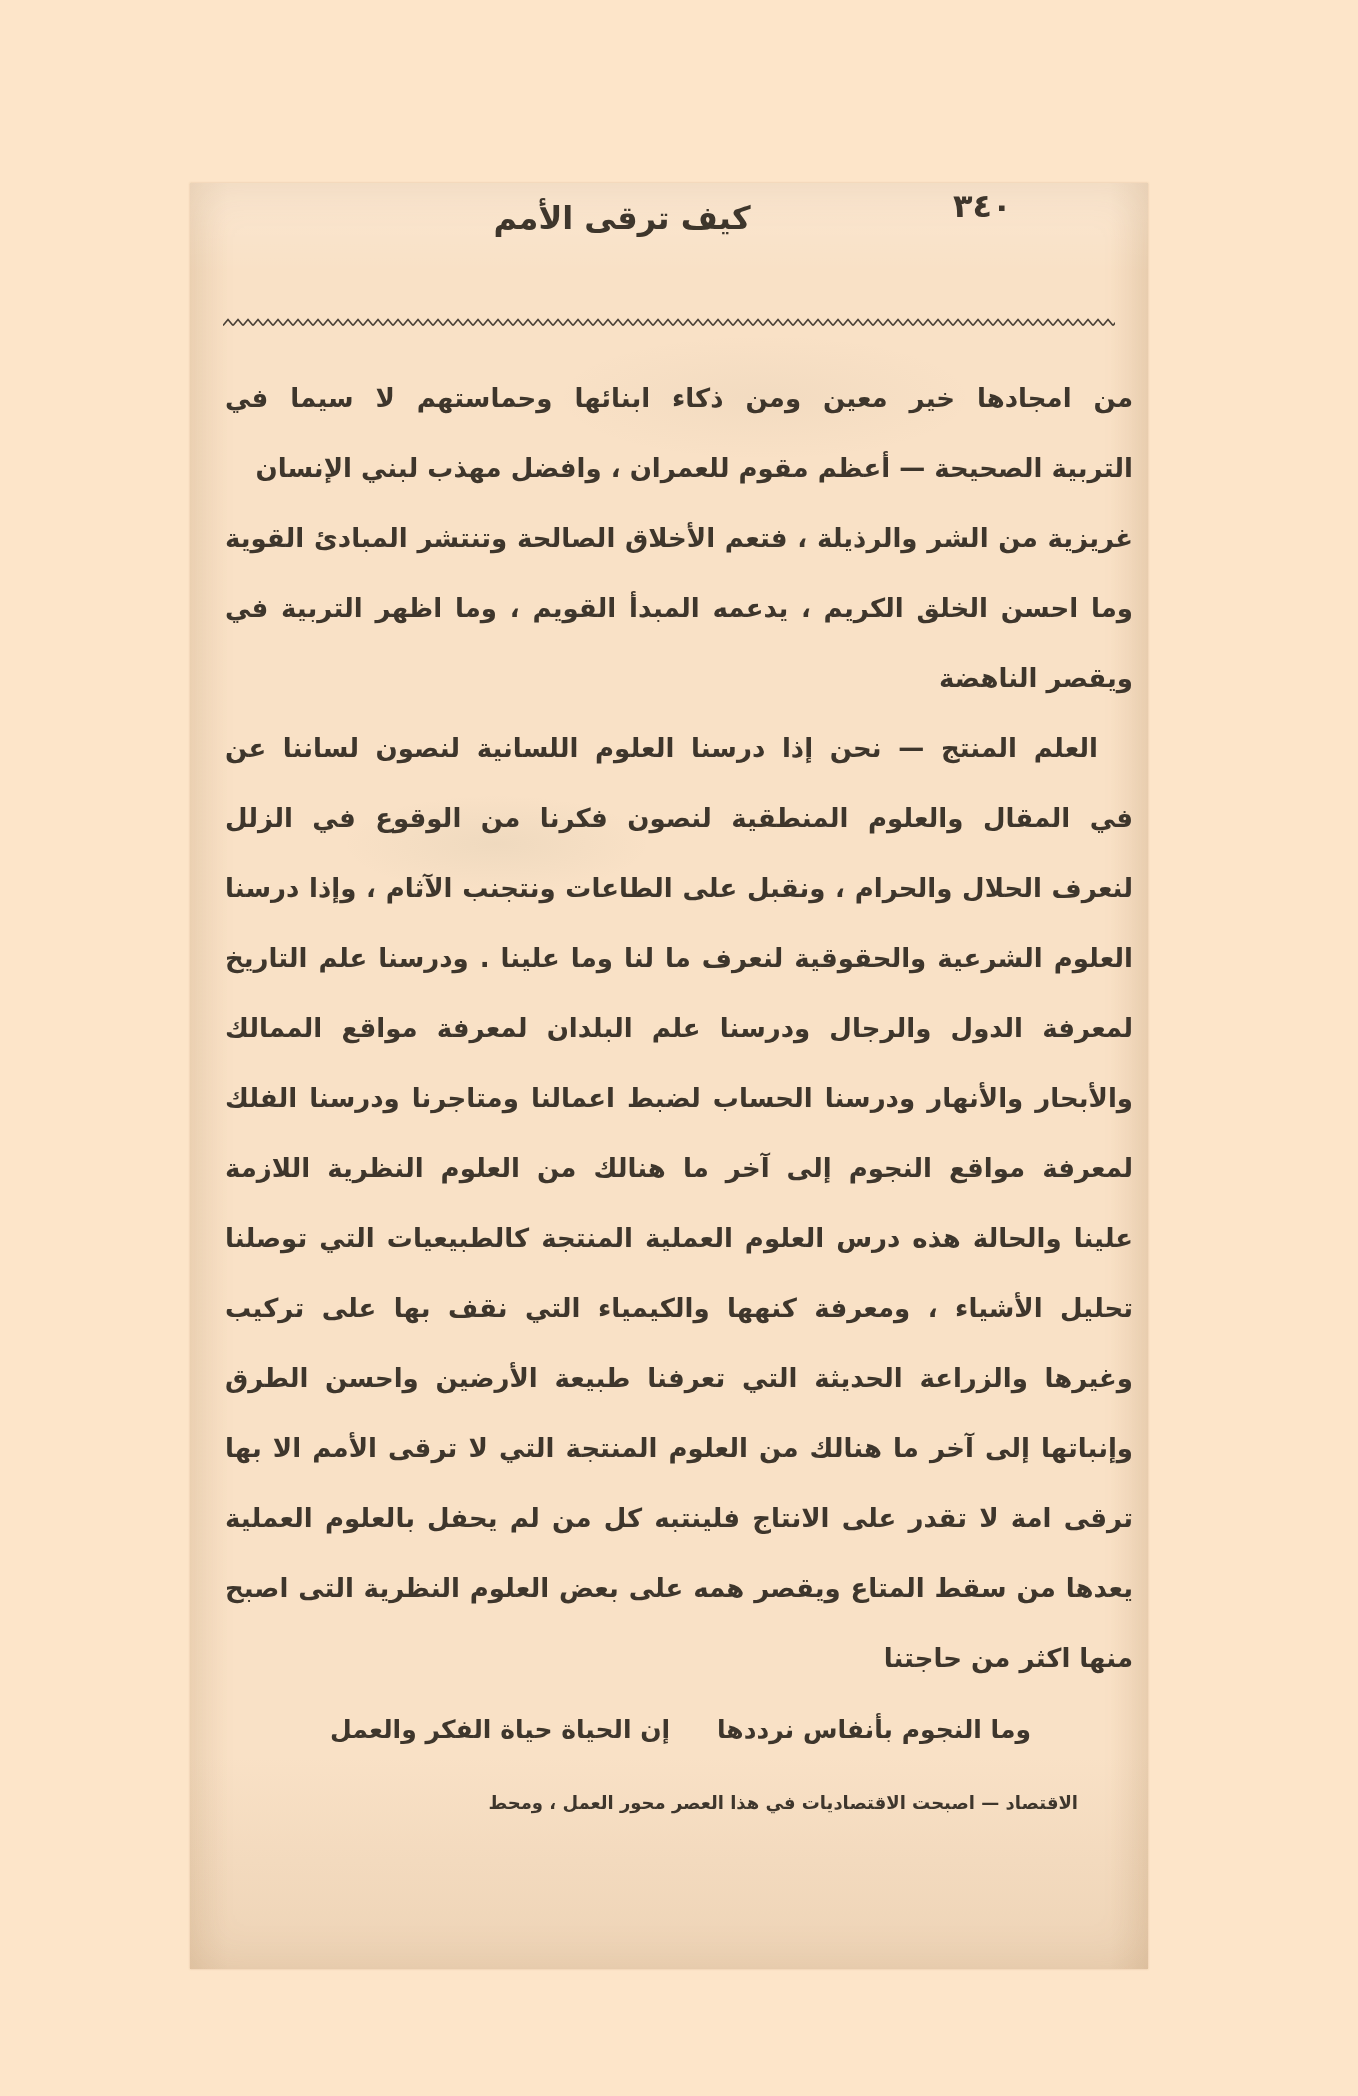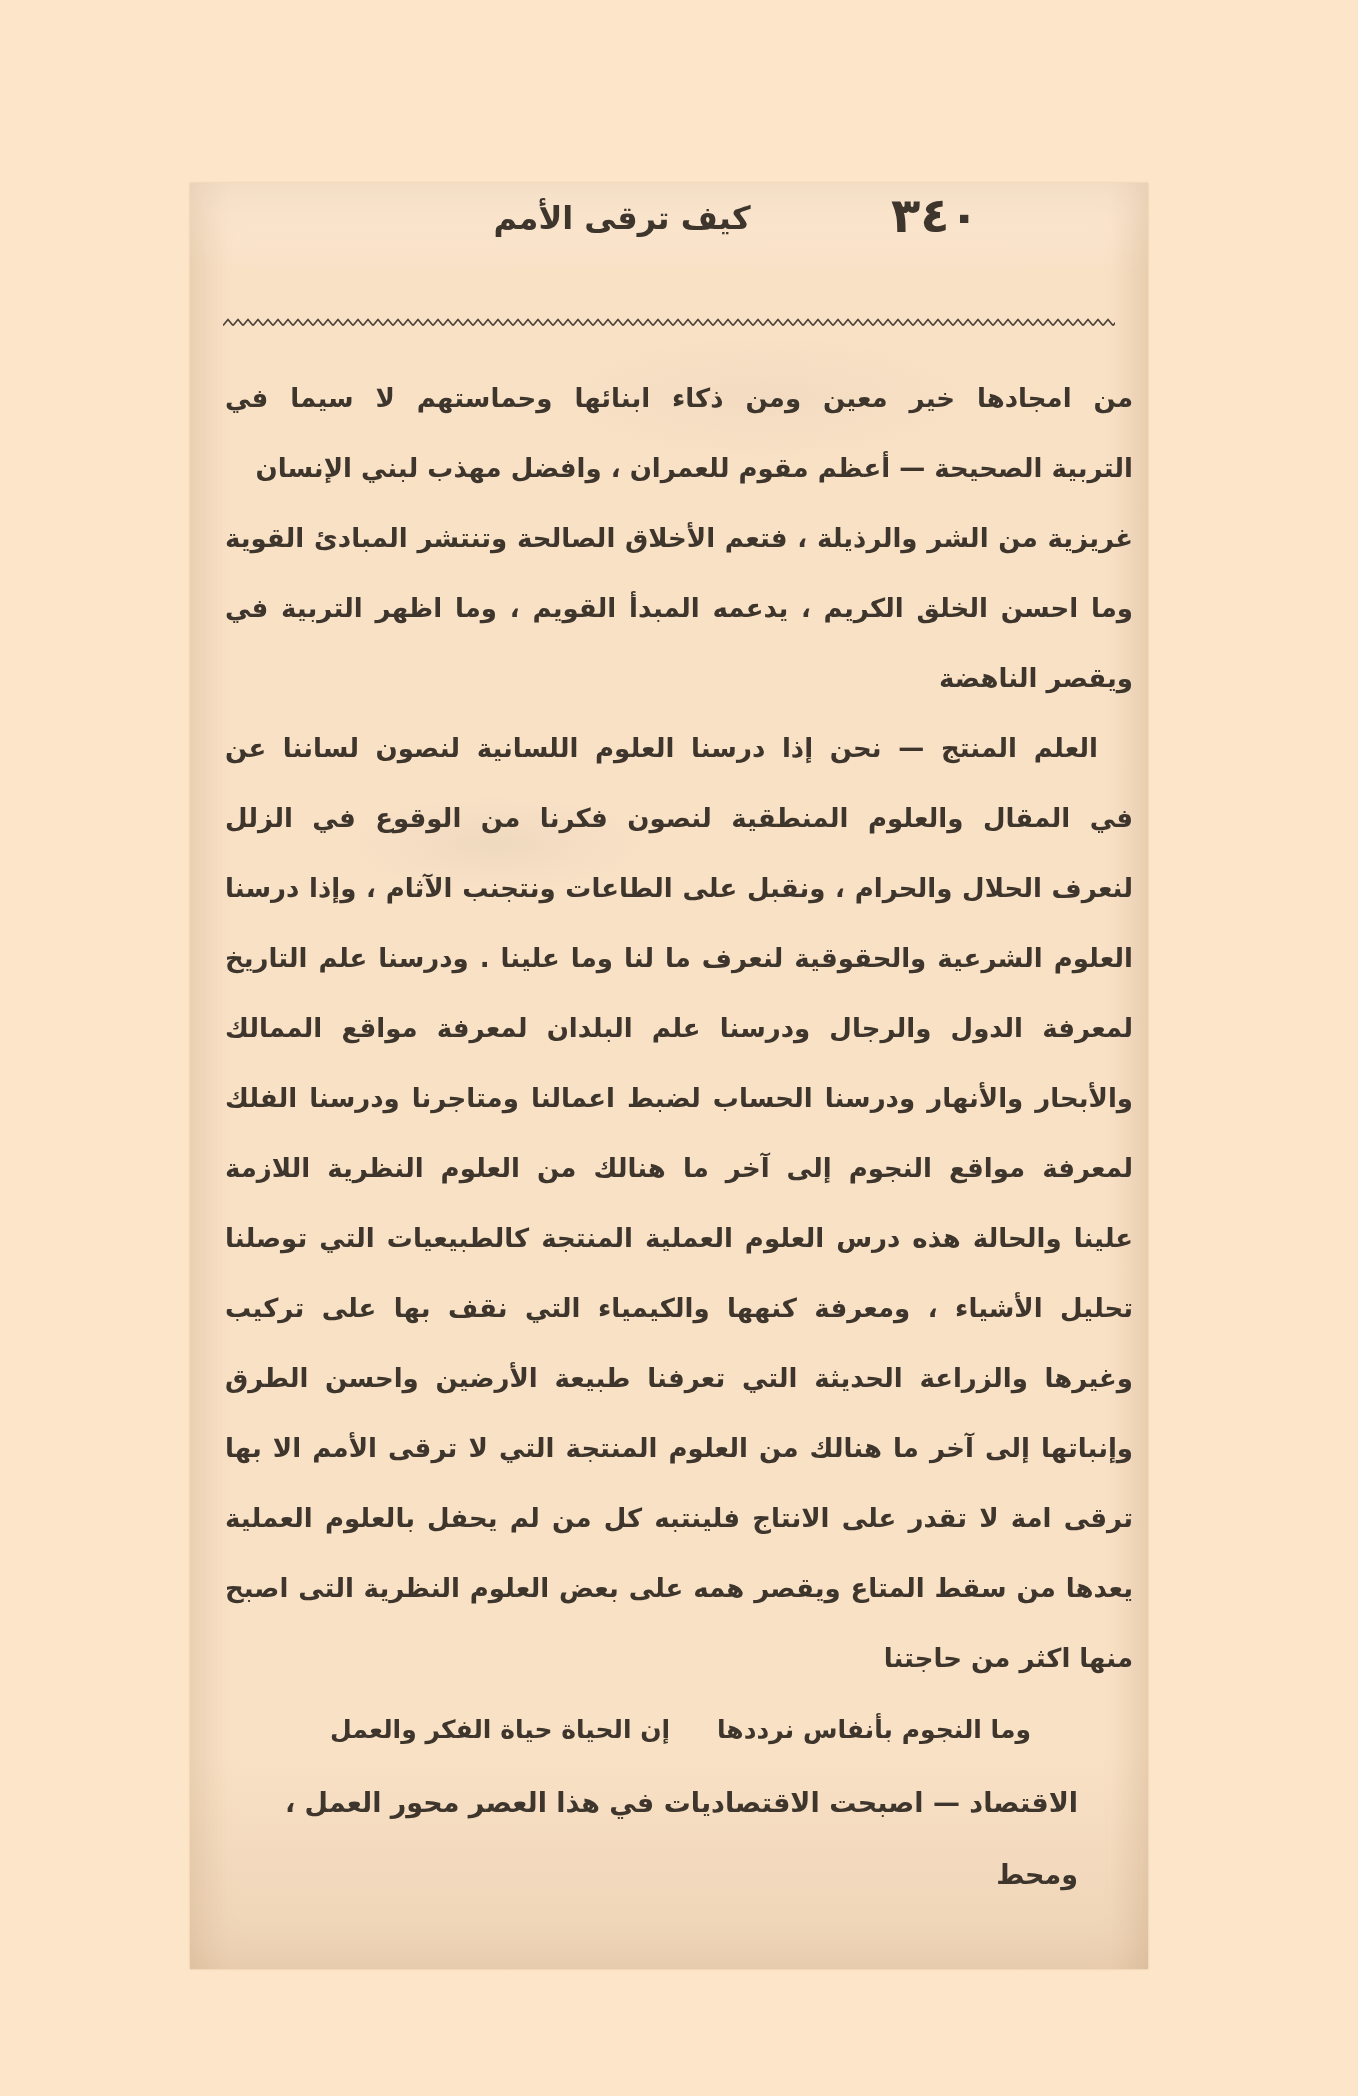--- a/index.html
+++ b/index.html
@@ -27,22 +27,22 @@
       linear-gradient(180deg, rgba(255,255,255,0.20) 0%, rgba(255,255,255,0) 5%, rgba(0,0,0,0) 88%, rgba(150,110,65,0.12) 100%),
       linear-gradient(90deg, rgba(150,110,65,0.08) 0%, rgba(0,0,0,0) 4%, rgba(0,0,0,0) 96%, rgba(150,110,65,0.10) 100%);
     box-shadow:
       inset 0 0 45px rgba(170,130,80,0.18),
       0 0 2px rgba(170,130,80,0.35);
     direction:rtl;
   }
   
   .page-number{
     position:absolute;
-    top:4px; left:701px;
-    font-size:48px; font-weight:bold;
+    top:4px; left:763px;
+    font-size:32px; font-weight:bold;
     letter-spacing:4px;
     direction:rtl;
   }
   .page-title{
     position:absolute;
     top:16px; left:432px;
     transform:translateX(-50%);
     font-size:32px; font-weight:bold;
     white-space:nowrap;
   }
@@ -80,21 +80,21 @@
     display:flex;
     justify-content:space-between;
     padding:0 102px 0 105px;
     font-size:25px;
     font-weight:bold;
     direction:rtl;
   }
   .closing-line{
     height:72px;
     line-height:72px;
-    font-size:27px;
+    font-size:18px;
     font-weight:bold;
     text-align:right;
     padding-right:55px;
     direction:rtl;
   }
 </style>
 </head>
 <body>
 
 <div class="scan-page">

